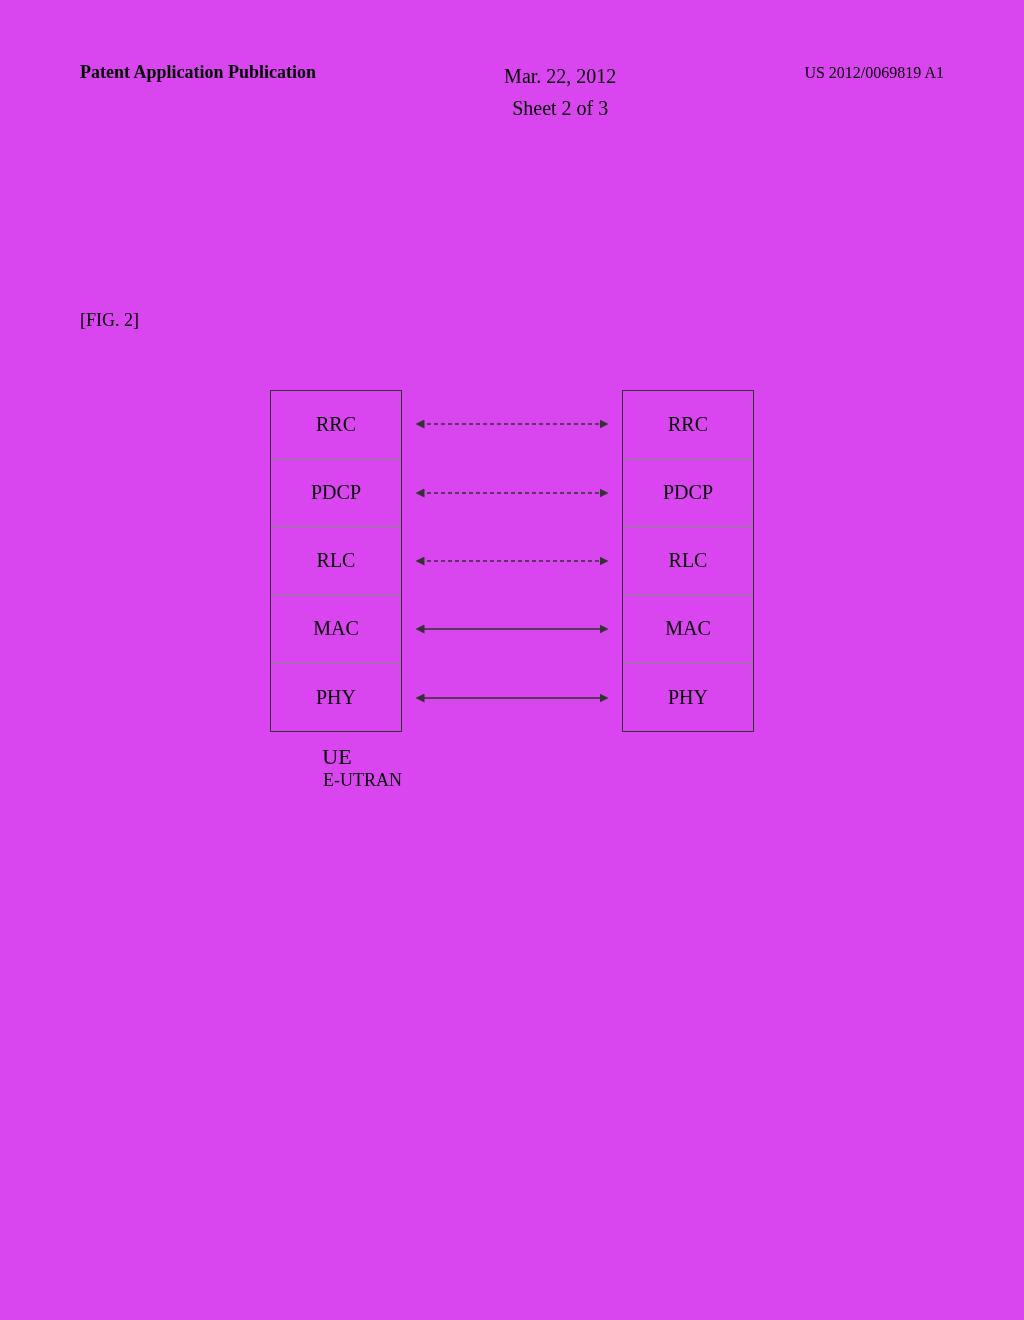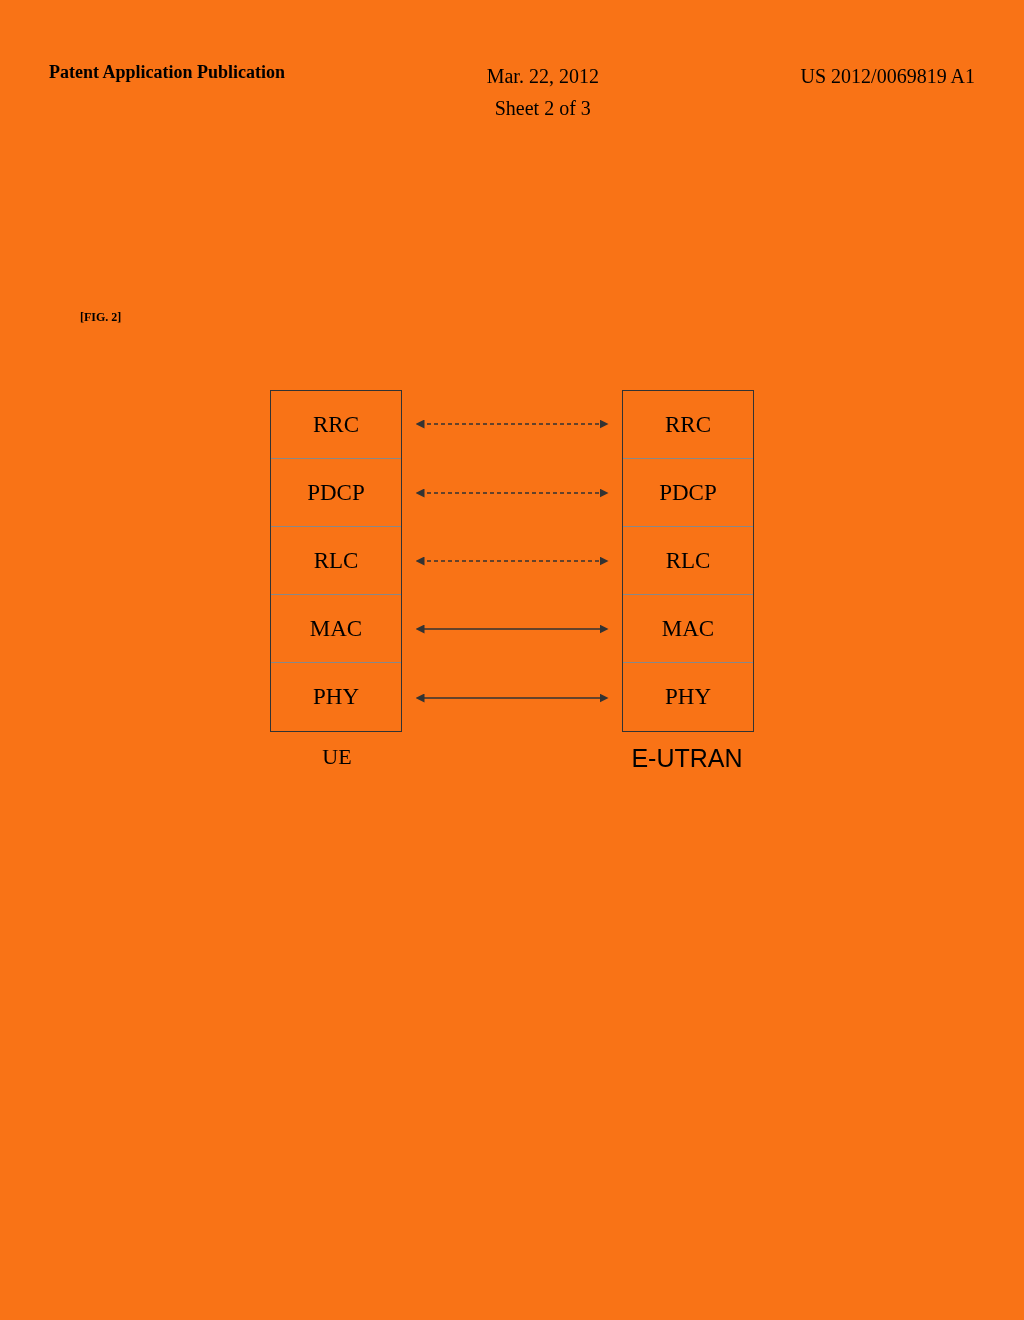--- a/index.html
+++ b/index.html
@@ -13,23 +13,23 @@
       font-family: 'Times New Roman', Times, serif;
       width: 1024px;
       height: 1320px;
       position: relative;
       overflow: hidden;
     }
 
     .page {
       width: 1024px;
       height: 1320px;
-      background: #f97316;
-      position: relative;
-      padding: 60px 49px;
+      background: #d946ef;
+      position: relative;
+      padding: 60px 80px;
     }
 
     .header {
       display: flex;
       justify-content: space-between;
       align-items: flex-start;
       margin-bottom: 0;
       border-bottom: none;
     }
 
@@ -40,31 +40,31 @@
       max-width: 380px;
     }
 
     .header-center {
       font-size: 20px;
       text-align: center;
       line-height: 1.6;
     }
 
     .header-right {
-      font-size: 20px;
+      font-size: 16px;
       text-align: right;
       line-height: 1.6;
     }
 
     .fig-label {
       position: absolute;
       top: 310px;
       left: 80px;
-      font-size: 12px;
-      font-weight: bold;
+      font-size: 18px;
+      font-weight: normal;
       font-family: 'Times New Roman', Times, serif;
     }
 
     .diagram-container {
       position: absolute;
       top: 390px;
       left: 50%;
       transform: translateX(-50%);
       display: flex;
       flex-direction: column;
@@ -82,21 +82,21 @@
       flex-direction: column;
       border: 1.5px solid #333;
     }
 
     .stack-cell {
       width: 130px;
       height: 68px;
       display: flex;
       align-items: center;
       justify-content: center;
-      font-size: 23px;
+      font-size: 20px;
       font-family: 'Times New Roman', Times, serif;
       border-bottom: 1px solid #888;
       position: relative;
     }
 
     .stack-cell:last-child {
       border-bottom: none;
     }
 
     .middle-section {
@@ -119,33 +119,34 @@
     .arrow-svg {
       width: 200px;
       height: 20px;
     }
 
     .labels-row {
       display: flex;
       justify-content: space-between;
       margin-top: 12px;
       width: 480px;
+      flex-direction: column;
     }
 
     .label-ue {
       font-size: 22px;
       font-family: 'Times New Roman', Times, serif;
       text-align: center;
       width: 130px;
     }
 
     .label-eutran {
-      font-size: 25px;
-      font-family: Liberation Sans, sans-serif;
-      text-align: center;
+      font-size: 18px;
+      font-family: Liberation Serif, serif;
+      text-align: right;
       width: 130px;
     }
   </style>
 </head>
 <body>
 
 <div class="page">
 
   <div class="header">
     <div class="header-left">Patent Application Publication</div>

